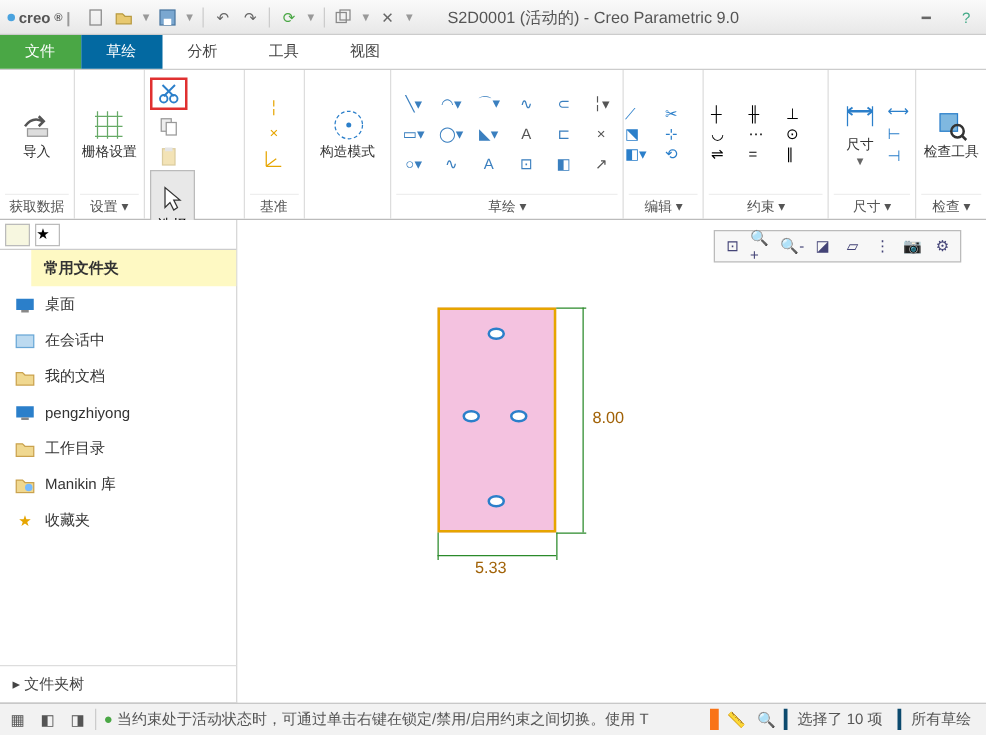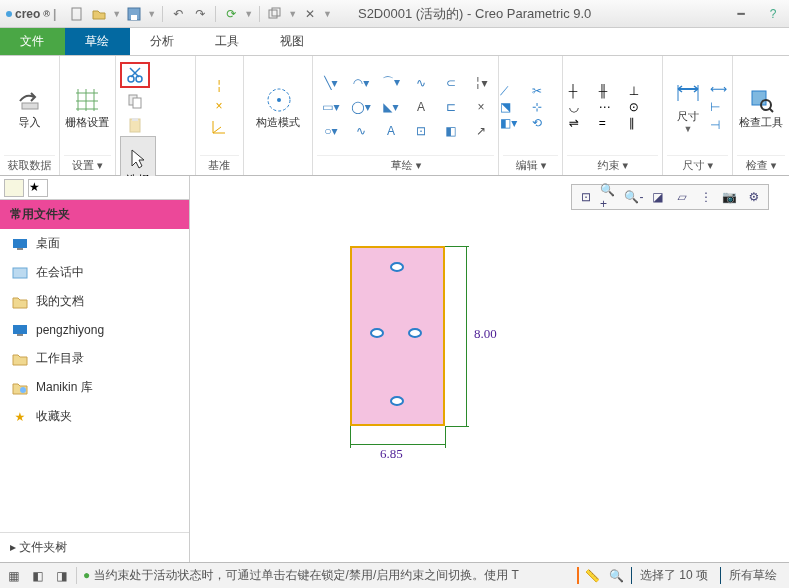--- a/index.html
+++ b/index.html
@@ -33,43 +33,43 @@
 .smallgrid { display:grid; grid-template-columns: repeat(6, 28px); gap:2px; }
 .smallgrid .sbtn { width:28px; height:22px; display:flex; align-items:center; justify-content:center; color:#3a7fbf; cursor:pointer; }
 .highlighted { border:2px solid #e03030; }
 .selbox { display:flex; flex-direction:column; align-items:center; width:36px; }
 
 
 .main { flex:1; display:flex; background:#fff; }
 .sidebar { width:190px; border-right:1px solid #ccc; display:flex; flex-direction:column; }
 .sidebar-tabs { height:24px; border-bottom:1px solid #ccc; display:flex; align-items:center; padding:0 4px; gap:4px; }
 .sidebar-tabs .stab{ width:20px; height:18px; border:1px solid #bbb; background:#f7f7e0; }
-.sidebar-header { padding:6px 10px; font-weight:bold; color:#333; background:#ec4899; }
+.sidebar-header { padding:6px 10px; font-weight:bold; color:#333; background:#fef9c3;margin-left:25px; }
 .folder-list { flex:1; overflow:auto; }
 .folder-item { display:flex; align-items:center; gap:8px; padding:6px 12px; cursor:pointer; color:#333; }
 .folder-item .fico { width:16px; height:16px; display:flex; align-items:center; justify-content:center; }
 .tree-header { padding:6px 10px; color:#444; border-top:1px solid #ddd; }
 
 .canvas-wrap { flex:1; position:relative; background:#fff; }
 .view-toolbar { position:absolute; top:8px; right:20px; height:26px; border:1px solid #bbb; background:#f7f7f7; display:flex; align-items:center; padding:0 4px; gap:4px; }
 .view-toolbar .vbtn{ width:20px;height:20px;display:flex;align-items:center;justify-content:center;color:#447; }
 
 
 .drawing { position:absolute; left:345px; top:250px; }
 .rect { position:absolute; width:95px; height:180px; background:#f4c2e0; border:2px solid #e6a500; }
 .circ { position:absolute; width:14px; height:10px; border:2px solid #2b7fca; border-radius:50%; background:#fff; }
-.dim { position:absolute; color:#4c1d95; font-size:13px; font-family:Liberation Serif, serif; }
+.dim { position:absolute; color:#a16207; font-size:13px; font-family:Liberation Sans, sans-serif; }
 .dim-line-v { position:absolute; width:1px; background:#2b8a2b; }
 .dim-line-h { position:absolute; height:1px; background:#2b8a2b; }
 
 
 .status { height:26px; border-top:1px solid #bbb; background:#f2f2f2; display:flex; align-items:center; padding:0 4px; gap:4px; color:#555; }
 .status .sbtn{ width:20px;height:20px;display:flex;align-items:center;justify-content:center; }
-.status .msg{ flex:1; overflow:hidden; white-space:nowrap; text-overflow:ellipsis; padding:0 6px; border-left:1px solid #ccc; border-right:2px solid #f97316; }
-.status .rbox{ padding:0 8px; border-left:1px solid #0c4a6e; }
+.status .msg{ flex:1; overflow:hidden; white-space:nowrap; text-overflow:ellipsis; padding:0 6px; border-left:1px solid #ccc; border-right:7px solid #f97316; }
+.status .rbox{ padding:0 8px; border-left:3px solid #0c4a6e; }
 
 svg { display:block; }
 </style>
 </head>
 <body>
 
 <div class="titlebar">
   <div class="logo">
     <span class="dot"></span>
       <span>creo</span>
@@ -410,21 +410,21 @@
       <div class="circ" style="left:40px;top:150px"></div>
 
       <div class="dim-line-v" style="left:116px;top:0;height:180px"></div>
       <div class="dim-line-h" style="left:95px;top:0;width:24px"></div>
       <div class="dim-line-h" style="left:95px;top:180px;width:24px"></div>
       <div class="dim" style="left:124px;top:80px">8.00</div>
 
       <div class="dim-line-h" style="left:0;top:198px;width:95px"></div>
       <div class="dim-line-v" style="left:0;top:180px;height:22px"></div>
       <div class="dim-line-v" style="left:95px;top:180px;height:22px"></div>
-      <div class="dim" style="left:30px;top:200px">6.85</div>
+      <div class="dim" style="left:30px;top:200px">5.33</div>
     </div>
   </div>
 </div>
 
 <div class="status">
   <div class="sbtn">▦</div>
   <div class="sbtn">◧</div>
   <div class="sbtn">◨</div>
   <div class="msg"><span style="color:#4aa745">●</span> <span>当约束处于活动状态时，可通过单击右键在锁定/禁用/启用约束之间切换。使用 T</span></div>
   <div class="sbtn">📏</div>

